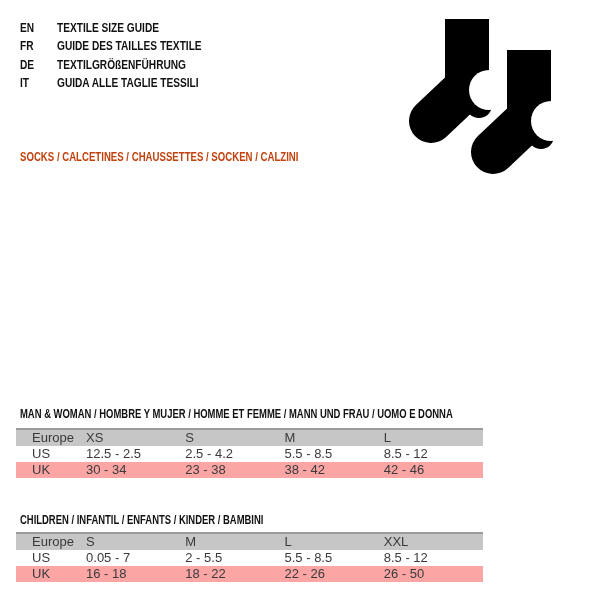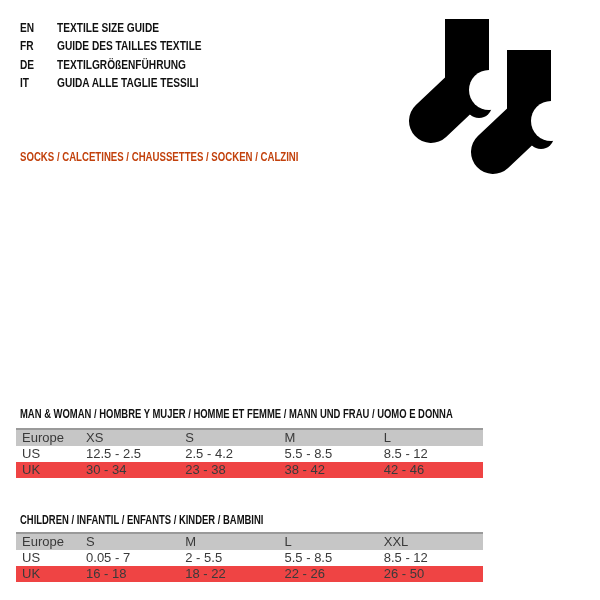--- a/index.html
+++ b/index.html
@@ -22,22 +22,22 @@
 
   
   .sock-svg{position:absolute;left:405px;top:15px;}
 
   
   .tbl-title{position:absolute;left:20px;font-size:13.5px;font-weight:bold;color:#111;}
   .tbl-wrap{position:absolute;left:16px;width:467px;}
   table.size{width:100%;border-collapse:collapse;table-layout:fixed;font-size:13px;color:#3a3a3a;}
   table.size th,table.size td{padding:0;height:16px;line-height:16px;font-weight:400;text-align:left;overflow:hidden;white-space:nowrap;}
   table.size thead tr{background:#c6c6c6;border-top:2px solid #9a9a9a;}
-  table.size .c0{text-align:left;padding-left:6px;}
-  table.size tbody tr.alt{background:#ef4444;}
+  table.size .c0{text-align:left;padding-left:16px;}
+  table.size tbody tr.alt{background:#fca5a5;}
 </style>
 </head>
 <body>
 
 <div class="canvas">
 
   <div class="lang-block">
     <div class="lang-row">
       <span class="lang-code"><span class="cx">EN</span></span>
       <span class="cx">TEXTILE SIZE GUIDE</span>

